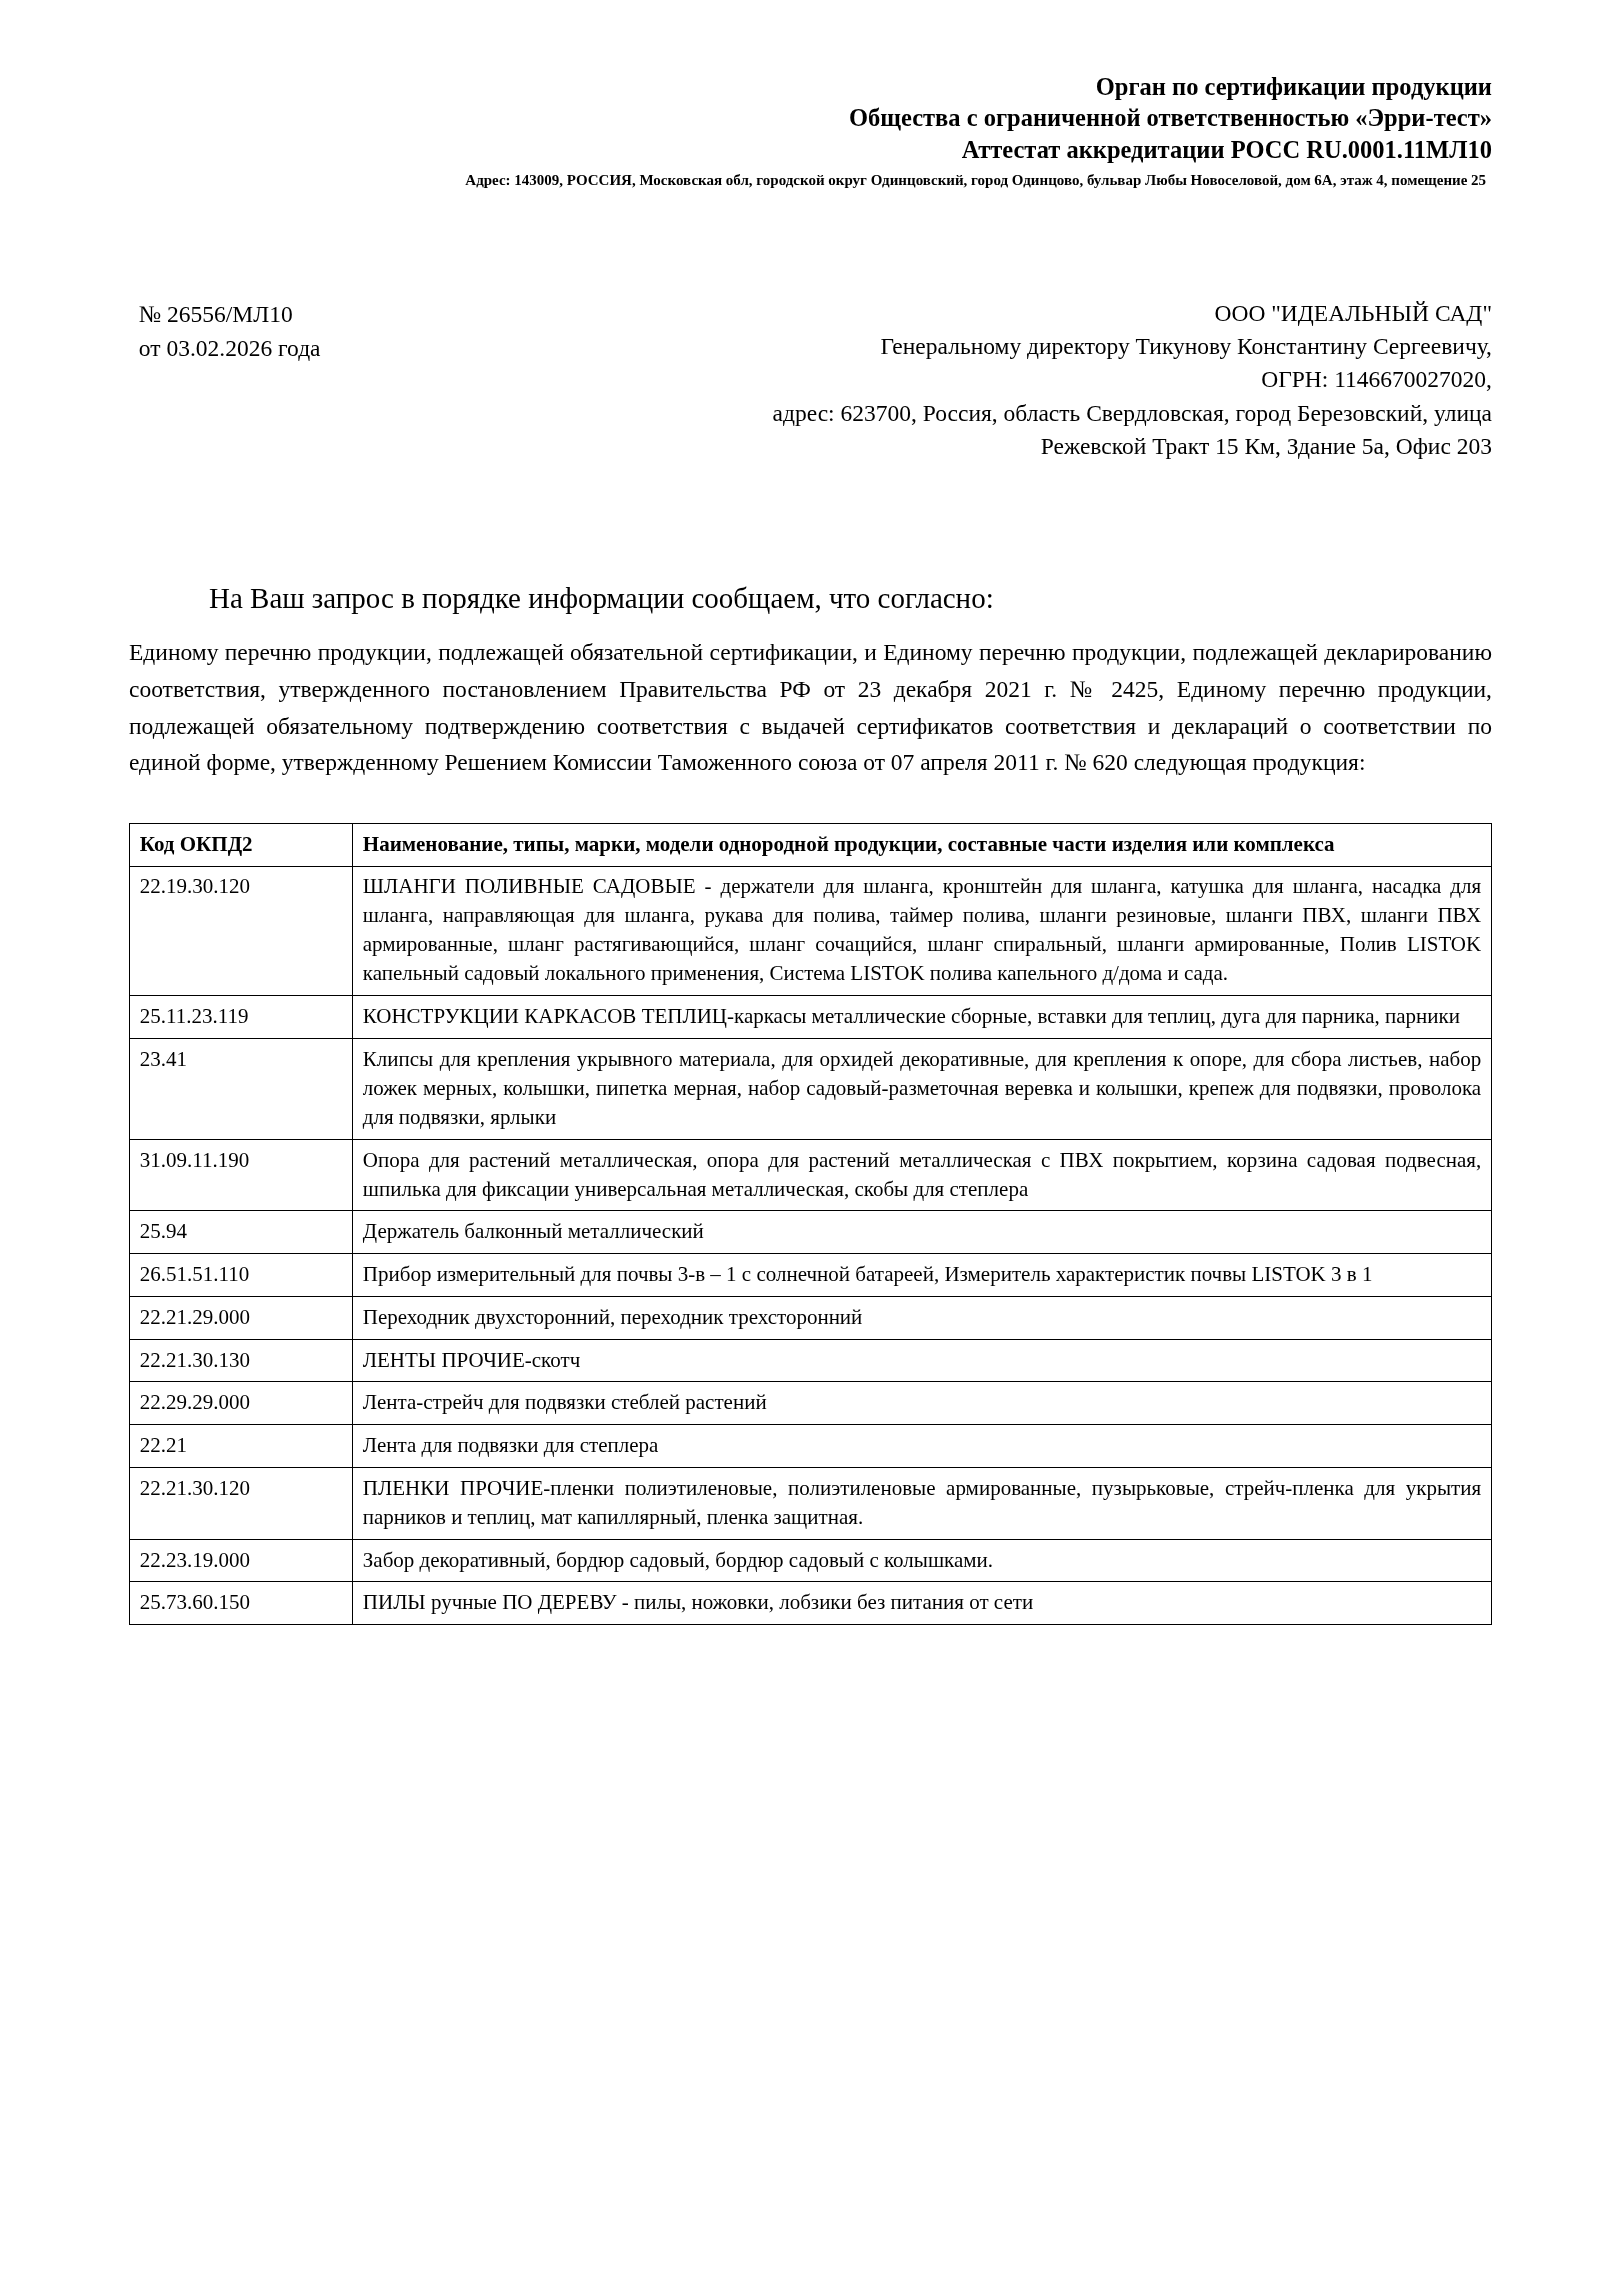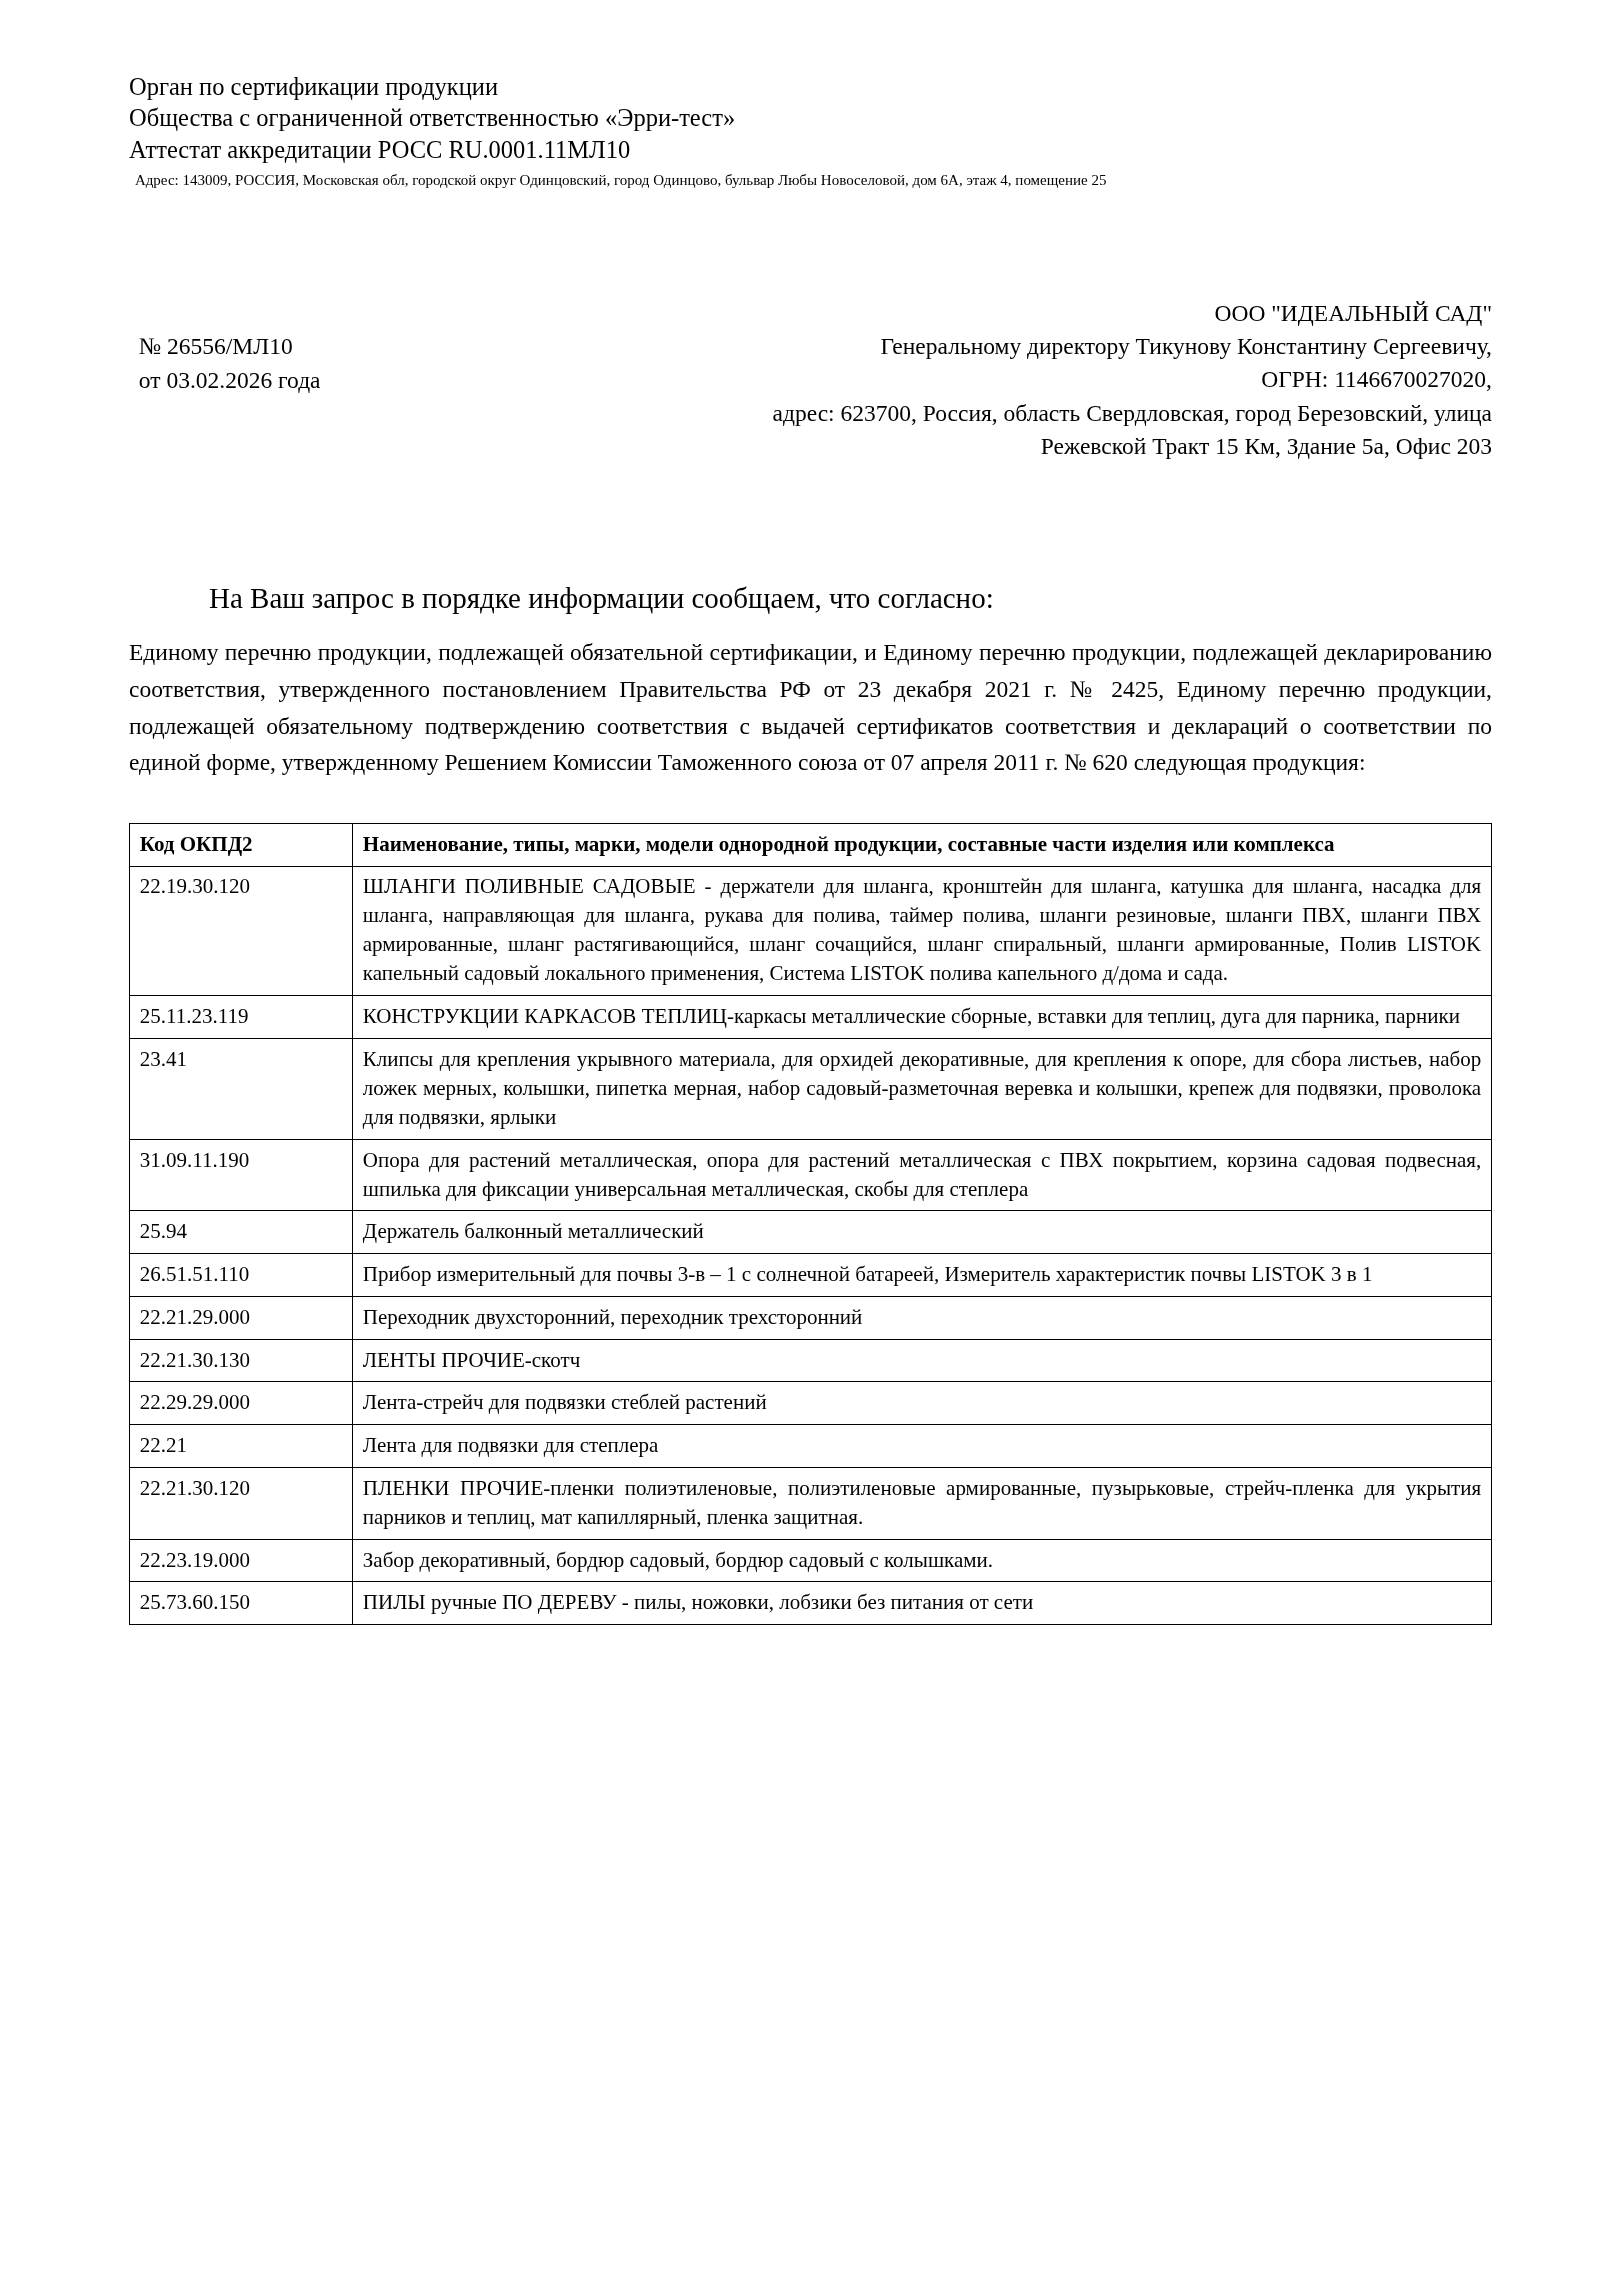--- a/index.html
+++ b/index.html
@@ -17,22 +17,23 @@
   .page {
     width: 1621px;
     min-height: 2293px;
     box-sizing: border-box;
     padding: 71px 129px 39px 129px;
     position: relative;
   }
 
   
   .hdr {
-    text-align: left;
+    text-align: right;
     line-height: 1.28;
+    font-weight: bold;
   }
   .hdr-l1 {
     font-size: 24.5px;
   }
   .hdr-l2 {
     font-size: 24.5px;
   }
   .hdr-l3 {
     font-size: 24.5px;
   }
@@ -52,21 +53,20 @@
     display: flex;
     justify-content: space-between;
     align-items: flex-start;
     margin-top: 106px;
   }
   .doc-num {
     font-size: 23.5px;
     line-height: 1.45;
     padding-left: 9.8px;
     white-space: nowrap;
-    margin-top: 32px;
   }
   .recipient {
     font-size: 23.5px;
     line-height: 1.42;
     text-align: right;
     width: 730px;
   }
 
   
   .intro {

